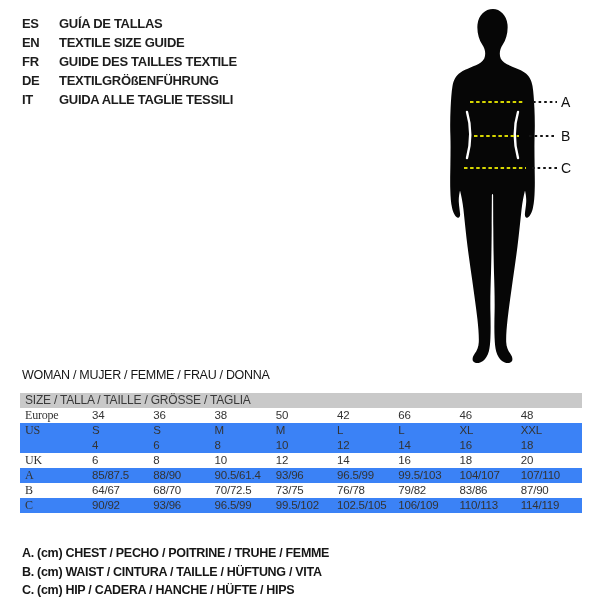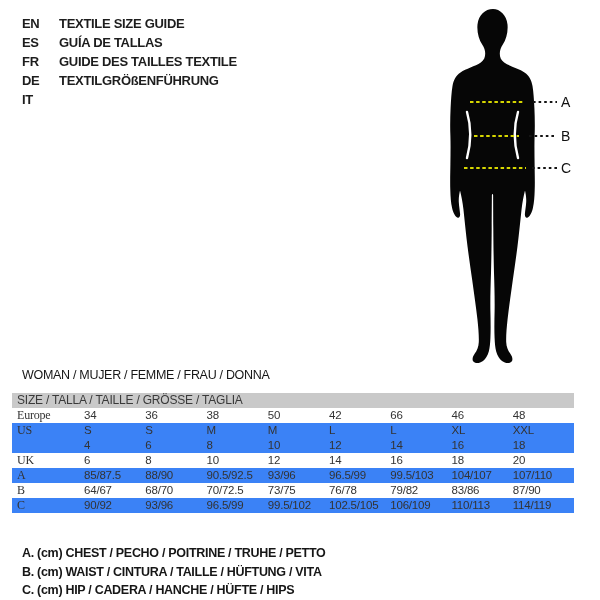--- a/index.html
+++ b/index.html
@@ -17,54 +17,55 @@
   .figure-svg{position:absolute;left:435px;top:6px;}
   .sil{fill:#060606;}
   .gap{fill:none;stroke:#ffffff;stroke-width:2.4;stroke-linecap:round;}
   .dy{stroke:#d6d600;stroke-width:2;stroke-dasharray:3.5 2.6;}
   .db{stroke:#141414;stroke-width:2;stroke-dasharray:2.6 3;}
   .marker{position:absolute;left:561px;font-size:14px;color:#111;line-height:14px;}
   .marker.ma{top:95px;} .marker.mb{top:129px;} .marker.mc{top:161px;}
   
   .section-title{position:absolute;left:22px;top:368px;font-weight:normal;font-size:12.5px;letter-spacing:-0.3px;color:#161616;}
   
-  .size-table{position:absolute;left:12px;top:393px;width:562px;}
+  .size-table{position:absolute;left:20px;top:393px;width:562px;}
   .t-header{height:15px;line-height:15px;background:#c9c9c9;color:#3a3a3a;font-size:12px;letter-spacing:-0.2px;padding-left:5px;box-sizing:border-box;}
   .t-row{display:flex;height:15px;line-height:15px;font-size:11.5px;color:#333;letter-spacing:-0.2px;}
   .t-row.shade{background:#3b82f6;}
   .t-label{width:72px;padding-left:5px;box-sizing:border-box;font-size:12px;font-family:Liberation Serif, serif;}
   .t-cell{flex:1;text-align:left;}
   
   .legend{position:absolute;left:22px;top:544px;}
   .legend-line{height:18.5px;line-height:18.5px;font-weight:bold;font-size:12.5px;letter-spacing:-0.3px;color:#161616;white-space:nowrap;}
 </style>
 </head>
 <body>
 
 <div class="canvas">
 
   <div class="lang-list">
       <div class="lang-row">
+        <span class="lang-code">ES</span>
+        <span class="lang-label">GUÍA DE TALLAS</span>
+      </div>
+      <div class="lang-row">
         <span class="lang-code">EN</span>
         <span class="lang-label">TEXTILE SIZE GUIDE</span>
       </div>
       <div class="lang-row">
-        <span class="lang-code">ES</span>
-        <span class="lang-label">GUÍA DE TALLAS</span>
-      </div>
-      <div class="lang-row">
         <span class="lang-code">FR</span>
         <span class="lang-label">GUIDE DES TAILLES TEXTILE</span>
       </div>
       <div class="lang-row">
         <span class="lang-code">DE</span>
         <span class="lang-label">TEXTILGRÖßENFÜHRUNG</span>
       </div>
       <div class="lang-row">
         <span class="lang-code">IT</span>
+        <span class="lang-label">GUIDA ALLE TAGLIE TESSILI</span>
       </div>
     </div>
 
   <div class="figure-area">
     <svg class="figure-svg" width="160" height="366" viewBox="0 0 160 366">
       <path class="sil" d="
         M58 3
         C50 3 43.5 9 42.5 18.5
         C41.8 26 43.8 33.5 47.2 38.5
         C49.2 41.5 50.2 44.5 50.2 47.5
@@ -184,21 +185,21 @@
           <div class="t-cell">12</div>
           <div class="t-cell">14</div>
           <div class="t-cell">16</div>
           <div class="t-cell">18</div>
           <div class="t-cell">20</div>
         </div>
         <div class="t-row shade">
           <div class="t-label">A</div>
           <div class="t-cell">85/87.5</div>
           <div class="t-cell">88/90</div>
-          <div class="t-cell">90.5/92.5</div>
+          <div class="t-cell">90.5/61.4</div>
           <div class="t-cell">93/96</div>
           <div class="t-cell">96.5/99</div>
           <div class="t-cell">99.5/103</div>
           <div class="t-cell">104/107</div>
           <div class="t-cell">107/110</div>
         </div>
         <div class="t-row">
           <div class="t-label">B</div>
           <div class="t-cell">64/67</div>
           <div class="t-cell">68/70</div>
@@ -217,18 +218,18 @@
           <div class="t-cell">99.5/102</div>
           <div class="t-cell">102.5/105</div>
           <div class="t-cell">106/109</div>
           <div class="t-cell">110/113</div>
           <div class="t-cell">114/119</div>
         </div>
       </div>
   </div>
 
   <div class="legend">
-      <div class="legend-line">A. (cm) CHEST / PECHO / POITRINE / TRUHE / PETTO</div>
+      <div class="legend-line">A. (cm) CHEST / PECHO / POITRINE / TRUHE / FEMME</div>
       <div class="legend-line">B. (cm) WAIST / CINTURA / TAILLE / HÜFTUNG / VITA</div>
       <div class="legend-line">C. (cm) HIP / CADERA / HANCHE / HÜFTE / HIPS</div>
     </div>
 
 </div>
 
 </body></html>

